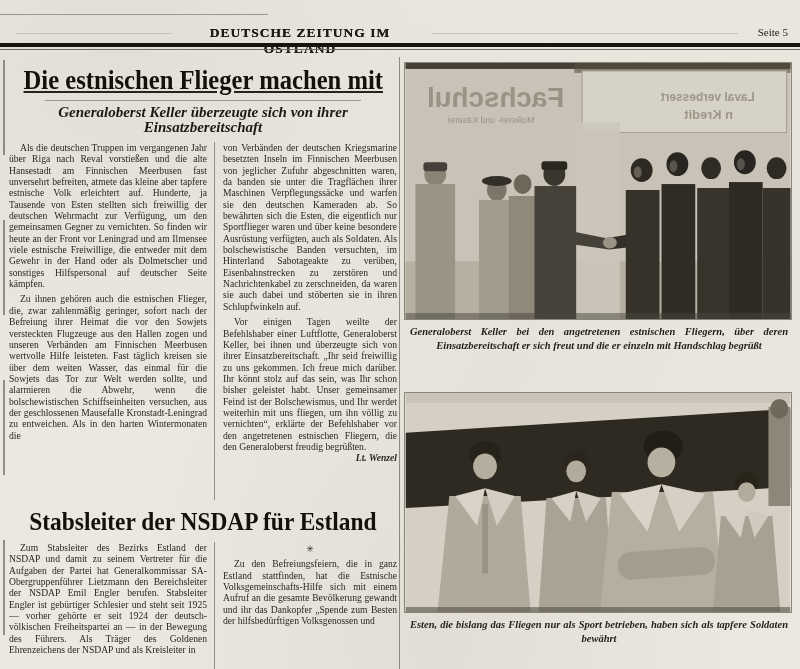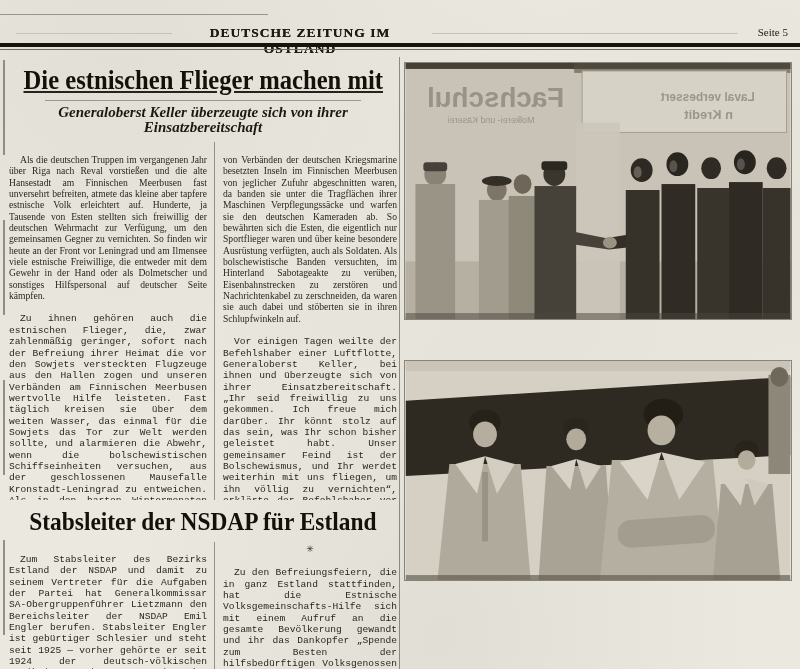--- a/index.html
+++ b/index.html
@@ -43,22 +43,22 @@
   }
   .headline-underline{height:1px;background:rgba(70,64,54,.45);margin:0 36px;}
   .subhead{
     text-align:center;font-weight:bold;font-style:italic;
     font-size:15px;line-height:15px;margin:4px 0 7px;color:#1c1912;
   }
   .cols{display:flex;text-align:justify;}
   .cols-a1{height:358px;overflow:hidden;}
   .cols-a2{height:131px;overflow:hidden;}
   .bodycol{overflow:hidden;font-size:9.6px;line-height:11.35px;color:#2a2720;}
-  .bodycol p{margin:12px 0 4px;}
-  .bodycol p:last-child{margin-bottom:0;font-family:Liberation Mono, monospace;}
+  .bodycol p{margin:0 0 4px;}
+  .bodycol p:last-child{margin-bottom:0;}
   .bodycol .indent{text-indent:11px;}
   .colA{width:205px;padding-right:7px;}
   .col-divider{width:1px;background:rgba(80,74,63,.55);}
   .colB{flex:1;padding-left:8px;}
   .byline{float:right;font-weight:bold;font-style:italic;}
   .headline2-row{display:flex;justify-content:center;margin:7px 0 5px;}
   .headline2{
     font-size:26px;font-weight:bold;white-space:nowrap;color:#14110b;
     transform:scaleX(.9);transform-origin:center;
   }
@@ -179,20 +179,21 @@
           <ellipse cx="274" cy="102" rx="11" ry="12" fill="#292520"></ellipse>
           <ellipse cx="308" cy="106" rx="10" ry="11" fill="#302c25"></ellipse>
           <ellipse cx="342" cy="100" rx="11" ry="12" fill="#282420"></ellipse>
           <ellipse cx="374" cy="106" rx="10" ry="11" fill="#2f2b24"></ellipse>
           <ellipse cx="234" cy="110" rx="4" ry="6" fill="#8a8375" opacity="0.6"></ellipse>
           <ellipse cx="270" cy="104" rx="4" ry="6" fill="#8a8375" opacity="0.5"></ellipse>
           <ellipse cx="338" cy="102" rx="4" ry="6" fill="#8a8375" opacity="0.5"></ellipse>
         </g>
         <rect x="0" y="252" width="388" height="6" fill="#4a463c" opacity="0.5"></rect>
       </svg>
+      <figcaption class="photo-caption">Generaloberst Keller bei den angetretenen estnischen Fliegern, über deren Einsatzbereitschaft er sich freut und die er einzeln mit Handschlag begrüßt</figcaption>
     </figure>
 
     <figure class="photo-fig photo-fig-2">
       <svg viewBox="0 0 388 221" width="388" height="221" role="img">
         <rect width="388" height="221" fill="#d5d0c3"></rect>
         <rect x="0" y="0" width="388" height="10" fill="#c9c4b7"></rect>
         <polygon points="0,40 388,16 388,95 0,116" fill="#2e2a22"></polygon>
         <g>
           <rect x="366" y="14" width="22" height="100" fill="#8d8779"></rect>
           <ellipse cx="377" cy="16" rx="9" ry="10" fill="#6f695c"></ellipse>
@@ -222,16 +223,17 @@
         </g>
         <g>
           <ellipse cx="344" cy="90" rx="12" ry="10" fill="#282419"></ellipse>
           <ellipse cx="344" cy="100" rx="9" ry="10" fill="#b3ac9c"></ellipse>
           <polygon points="318,124 370,124 378,221 310,221" fill="#a7a193"></polygon>
           <polygon points="322,124 344,118 338,146" fill="#d4cfc2"></polygon>
           <polygon points="366,124 344,118 352,146" fill="#cfcabd"></polygon>
         </g>
         <rect x="0" y="216" width="388" height="5" fill="#555044" opacity="0.6"></rect>
       </svg>
+      <figcaption class="photo-caption">Esten, die bislang das Fliegen nur als Sport betrieben, haben sich als tapfere Soldaten bewährt</figcaption>
     </figure>
 
   </aside>
 </div>
 
 </body></html>

